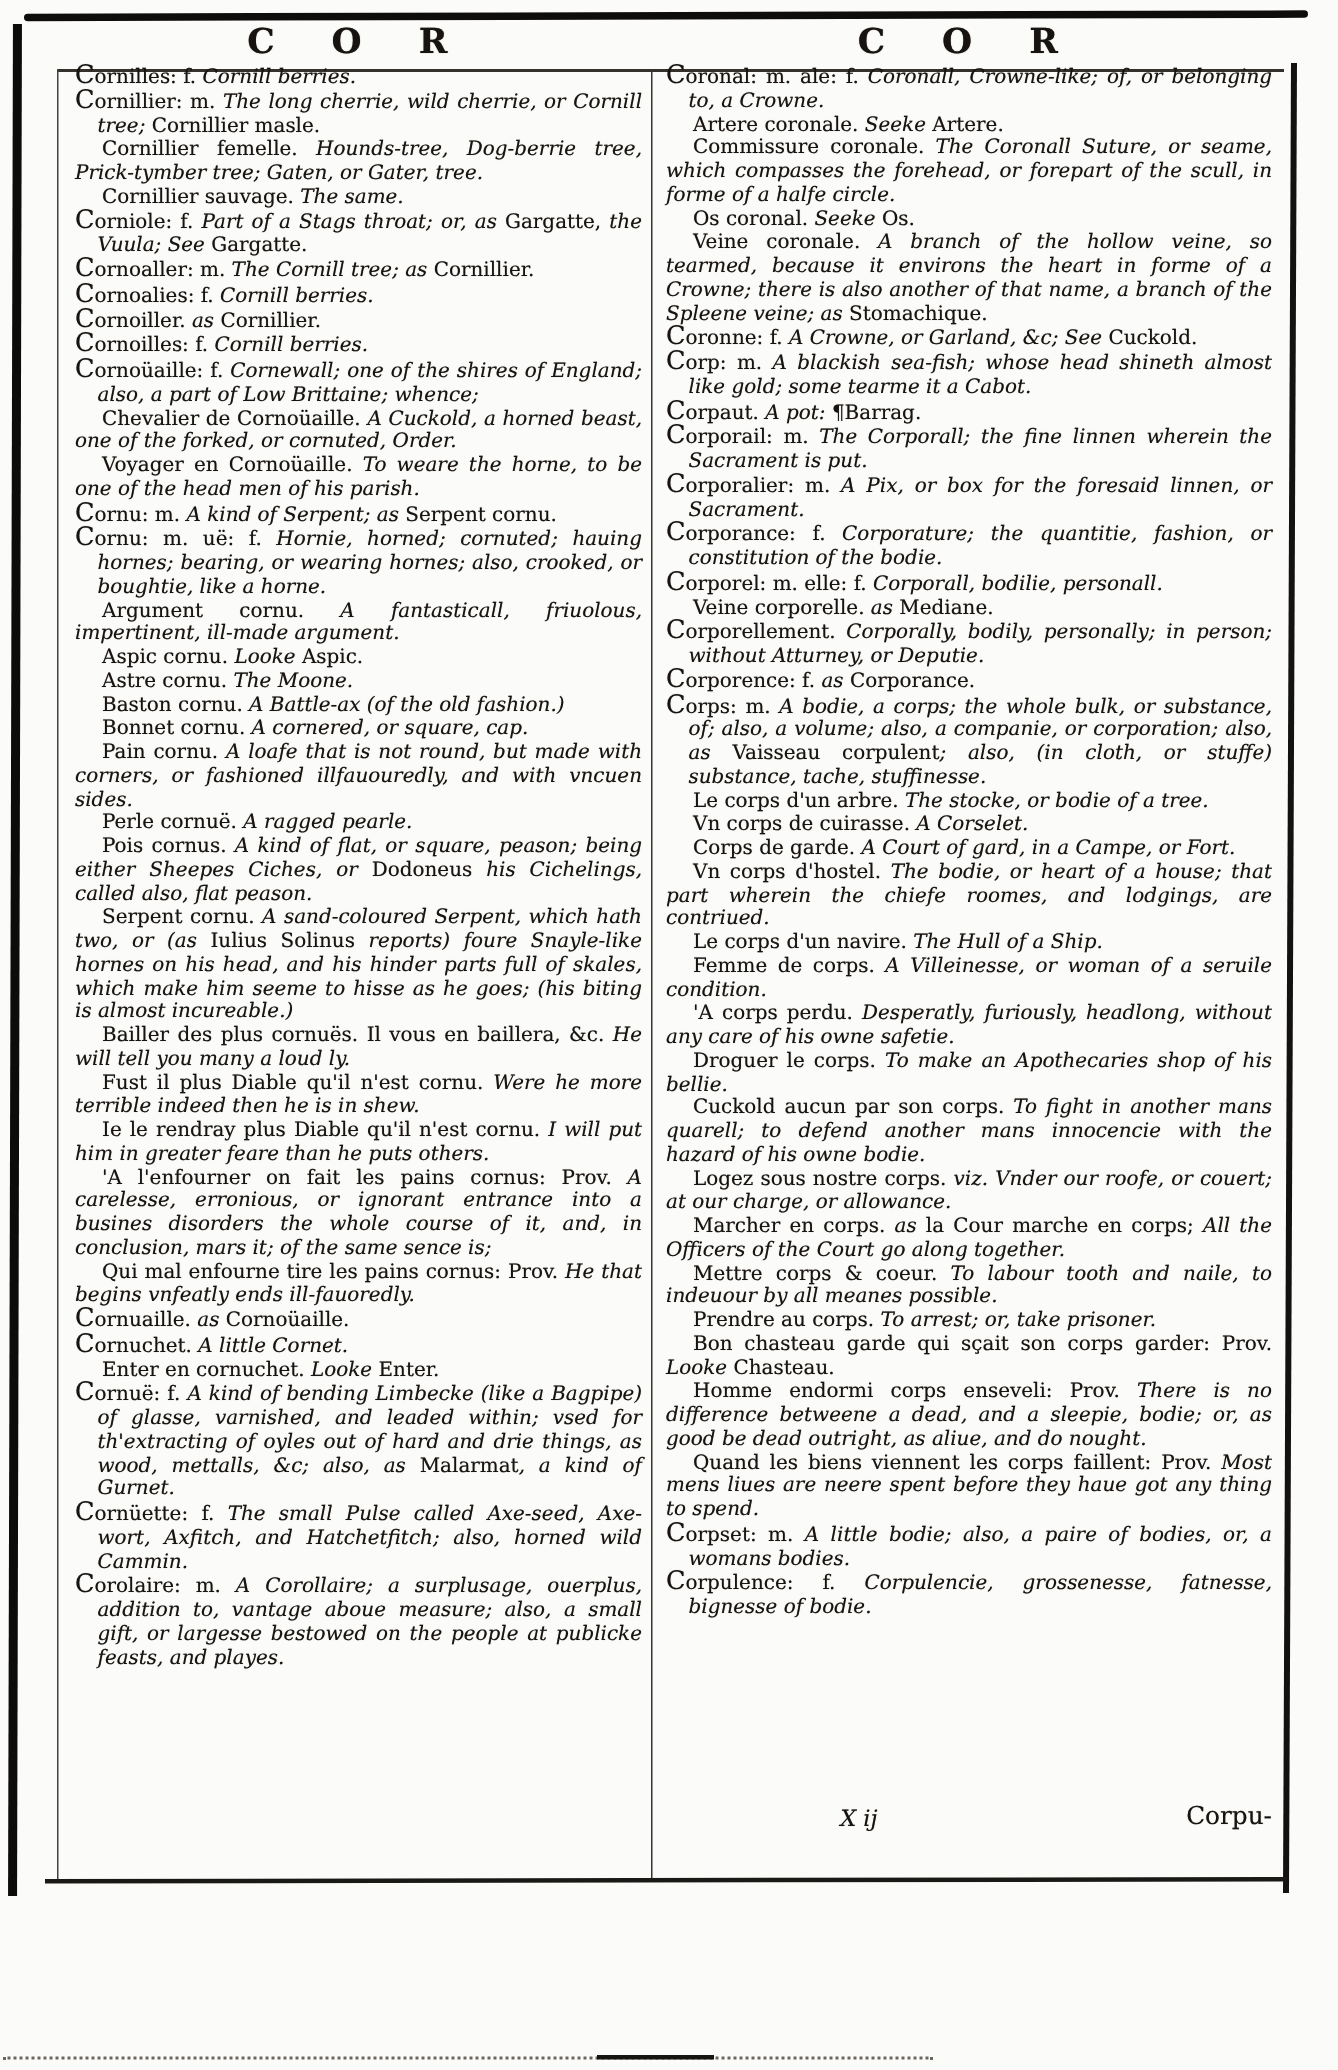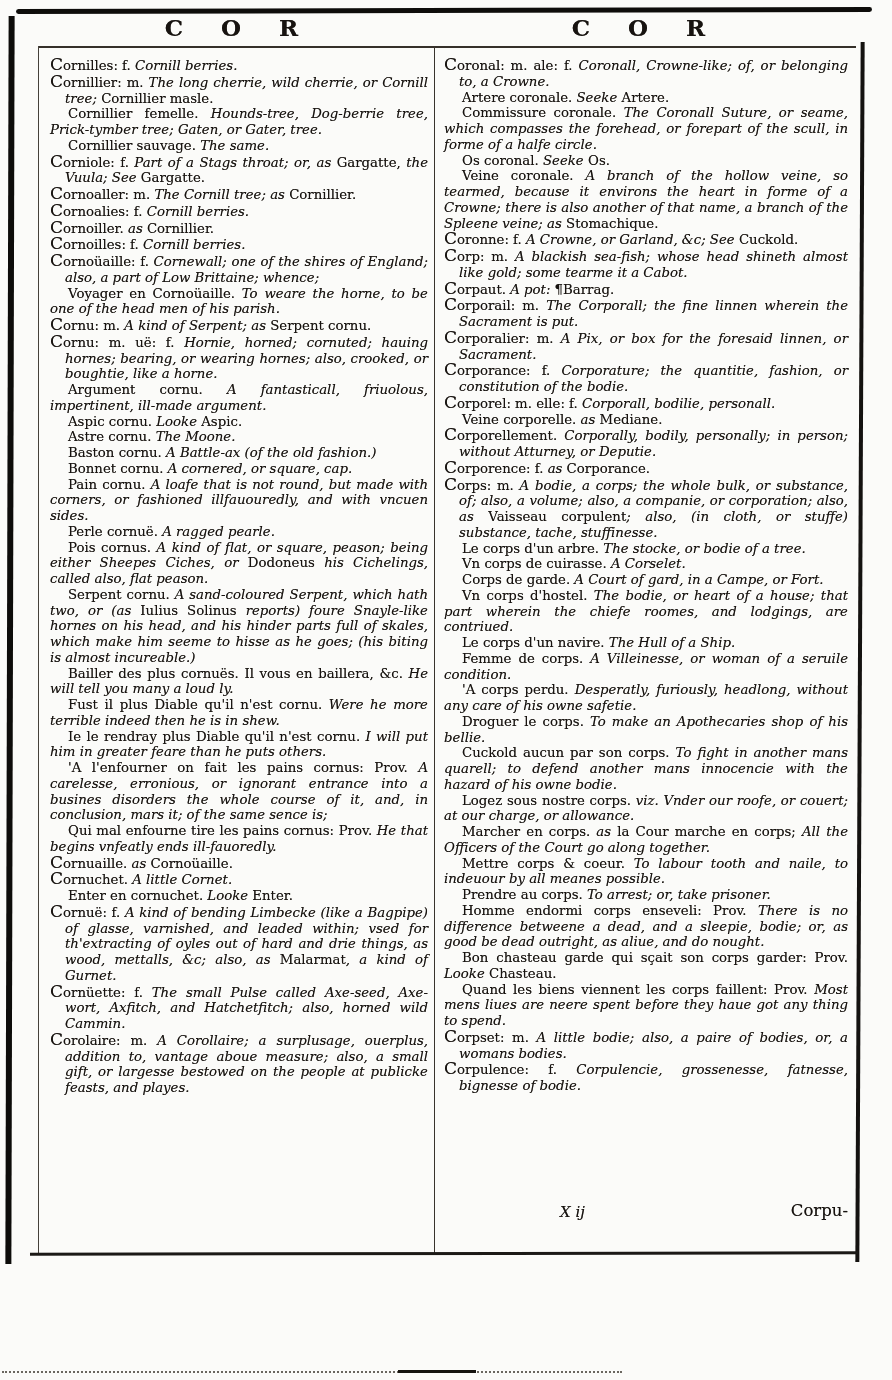--- a/index.html
+++ b/index.html
@@ -25,21 +25,21 @@
   
   .running-head{
     position:absolute;top:13px;height:30px;line-height:30px;
     font-size:23px;font-weight:600;letter-spacing:15px;text-align:center;
     text-shadow:0 0 0.6px rgba(25,20,12,.65);
   }
   .head-left{left:50px;width:378px;}
   .head-right{left:444px;width:404px;}
   
   .col{
-    position:absolute;top:57px;
+    position:absolute;top:43px;
     font-size:13.3px;line-height:15.75px;
     text-shadow:0 0 0.5px rgba(28,22,14,.55);
   }
   .col-left{left:50px;width:378px;}
   .col-right{left:444px;width:404px;}
   .entry{margin:0;text-align:justify;hyphens:none;}
   .entry.main{padding-left:15px;text-indent:-15px;}
   .entry.main::first-letter{font-size:1.28em;}
   .entry.sub{text-indent:18px;}
   .entry .i{font-style:italic;}
@@ -73,20 +73,21 @@
       <p class="entry main"><span class="r">Cornilles: f. </span><span class="i">Cornill berries.</span></p>
       <p class="entry main"><span class="r">Cornillier: m. </span><span class="i">The long cherrie, wild cherrie, or Cornill tree; </span><span class="r">Cornillier masle.</span></p>
       <p class="entry sub"><span class="r">Cornillier femelle. </span><span class="i">Hounds-tree, Dog-berrie tree, Prick-tymber tree; Gaten, or Gater, tree.</span></p>
       <p class="entry sub"><span class="r">Cornillier sauvage. </span><span class="i">The same.</span></p>
       <p class="entry main"><span class="r">Corniole: f. </span><span class="i">Part of a Stags throat; or, as </span><span class="r">Gargatte, </span><span class="i">the Vuula; See </span><span class="r">Gargatte.</span></p>
       <p class="entry main"><span class="r">Cornoaller: m. </span><span class="i">The Cornill tree; as </span><span class="r">Cornillier.</span></p>
       <p class="entry main"><span class="r">Cornoalies: f. </span><span class="i">Cornill berries.</span></p>
       <p class="entry main"><span class="r">Cornoiller. </span><span class="i">as </span><span class="r">Cornillier.</span></p>
       <p class="entry main"><span class="r">Cornoilles: f. </span><span class="i">Cornill berries.</span></p>
       <p class="entry main"><span class="r">Cornoüaille: f. </span><span class="i">Cornewall; one of the shires of England; also, a part of Low Brittaine; whence;</span></p>
+      <p class="entry sub"><span class="r">Chevalier de Cornoüaille. </span><span class="i">A Cuckold, a horned beast, one of the forked, or cornuted, Order.</span></p>
       <p class="entry sub"><span class="r">Voyager en Cornoüaille. </span><span class="i">To weare the horne, to be one of the head men of his parish.</span></p>
       <p class="entry main"><span class="r">Cornu: m. </span><span class="i">A kind of Serpent; as </span><span class="r">Serpent cornu.</span></p>
       <p class="entry main"><span class="r">Cornu: m. uë: f. </span><span class="i">Hornie, horned; cornuted; hauing hornes; bearing, or wearing hornes; also, crooked, or boughtie, like a horne.</span></p>
       <p class="entry sub"><span class="r">Argument cornu. </span><span class="i">A fantasticall, friuolous, impertinent, ill-made argument.</span></p>
       <p class="entry sub"><span class="r">Aspic cornu. </span><span class="i">Looke </span><span class="r">Aspic.</span></p>
       <p class="entry sub"><span class="r">Astre cornu. </span><span class="i">The Moone.</span></p>
       <p class="entry sub"><span class="r">Baston cornu. </span><span class="i">A Battle-ax (of the old fashion.)</span></p>
       <p class="entry sub"><span class="r">Bonnet cornu. </span><span class="i">A cornered, or square, cap.</span></p>
       <p class="entry sub"><span class="r">Pain cornu. </span><span class="i">A loafe that is not round, but made with corners, or fashioned illfauouredly, and with vncuen sides.</span></p>
       <p class="entry sub"><span class="r">Perle cornuë. </span><span class="i">A ragged pearle.</span></p>
@@ -127,22 +128,22 @@
       <p class="entry sub"><span class="r">Vn corps d'hostel. </span><span class="i">The bodie, or heart of a house; that part wherein the chiefe roomes, and lodgings, are contriued.</span></p>
       <p class="entry sub"><span class="r">Le corps d'un navire. </span><span class="i">The Hull of a Ship.</span></p>
       <p class="entry sub"><span class="r">Femme de corps. </span><span class="i">A Villeinesse, or woman of a seruile condition.</span></p>
       <p class="entry sub"><span class="r">'A corps perdu. </span><span class="i">Desperatly, furiously, headlong, without any care of his owne safetie.</span></p>
       <p class="entry sub"><span class="r">Droguer le corps. </span><span class="i">To make an Apothecaries shop of his bellie.</span></p>
       <p class="entry sub"><span class="r">Cuckold aucun par son corps. </span><span class="i">To fight in another mans quarell; to defend another mans innocencie with the hazard of his owne bodie.</span></p>
       <p class="entry sub"><span class="r">Logez sous nostre corps. </span><span class="i">viz. Vnder our roofe, or couert; at our charge, or allowance.</span></p>
       <p class="entry sub"><span class="r">Marcher en corps. </span><span class="i">as </span><span class="r">la Cour marche en corps; </span><span class="i">All the Officers of the Court go along together.</span></p>
       <p class="entry sub"><span class="r">Mettre corps &amp; coeur. </span><span class="i">To labour tooth and naile, to indeuour by all meanes possible.</span></p>
       <p class="entry sub"><span class="r">Prendre au corps. </span><span class="i">To arrest; or, take prisoner.</span></p>
+      <p class="entry sub"><span class="r">Bon chasteau garde qui sçait son corps garder: Prov. </span><span class="i">Looke </span><span class="r">Chasteau.</span></p>
       <p class="entry sub"><span class="r">Homme endormi corps enseveli: Prov. </span><span class="i">There is no difference betweene a dead, and a sleepie, bodie; or, as good be dead outright, as aliue, and do nought.</span></p>
-      <p class="entry sub"><span class="r">Bon chasteau garde qui sçait son corps garder: Prov. </span><span class="i">Looke </span><span class="r">Chasteau.</span></p>
       <p class="entry sub"><span class="r">Quand les biens viennent les corps faillent: Prov. </span><span class="i">Most mens liues are neere spent before they haue got any thing to spend.</span></p>
       <p class="entry main"><span class="r">Corpset: m. </span><span class="i">A little bodie; also, a paire of bodies, or, a womans bodies.</span></p>
       <p class="entry main"><span class="r">Corpulence: f. </span><span class="i">Corpulencie, grossenesse, fatnesse, bignesse of bodie.</span></p>
     </div>
 
   <div class="signature">X ij</div>
   <div class="catchword">Corpu-</div>
 </div>
 
 </body></html>

